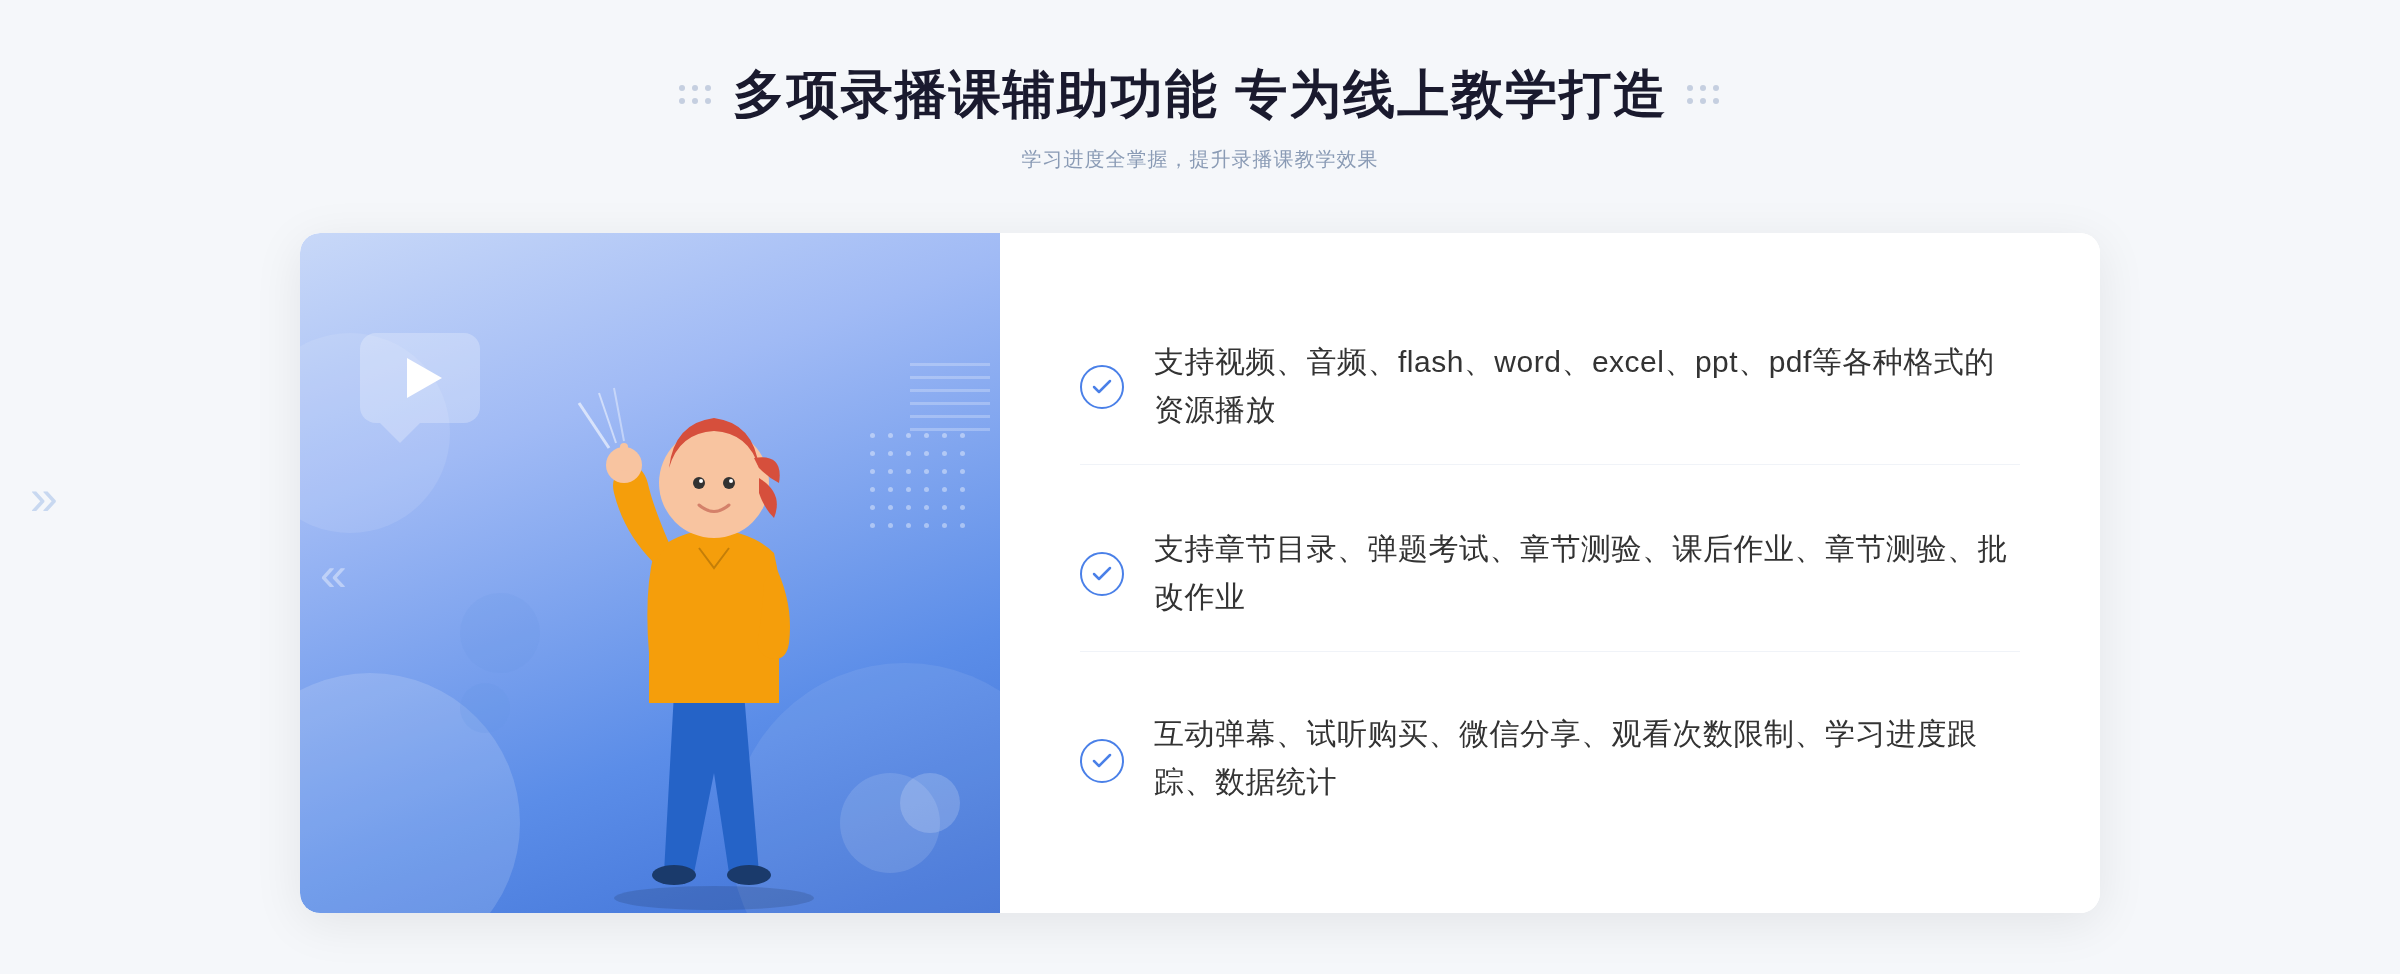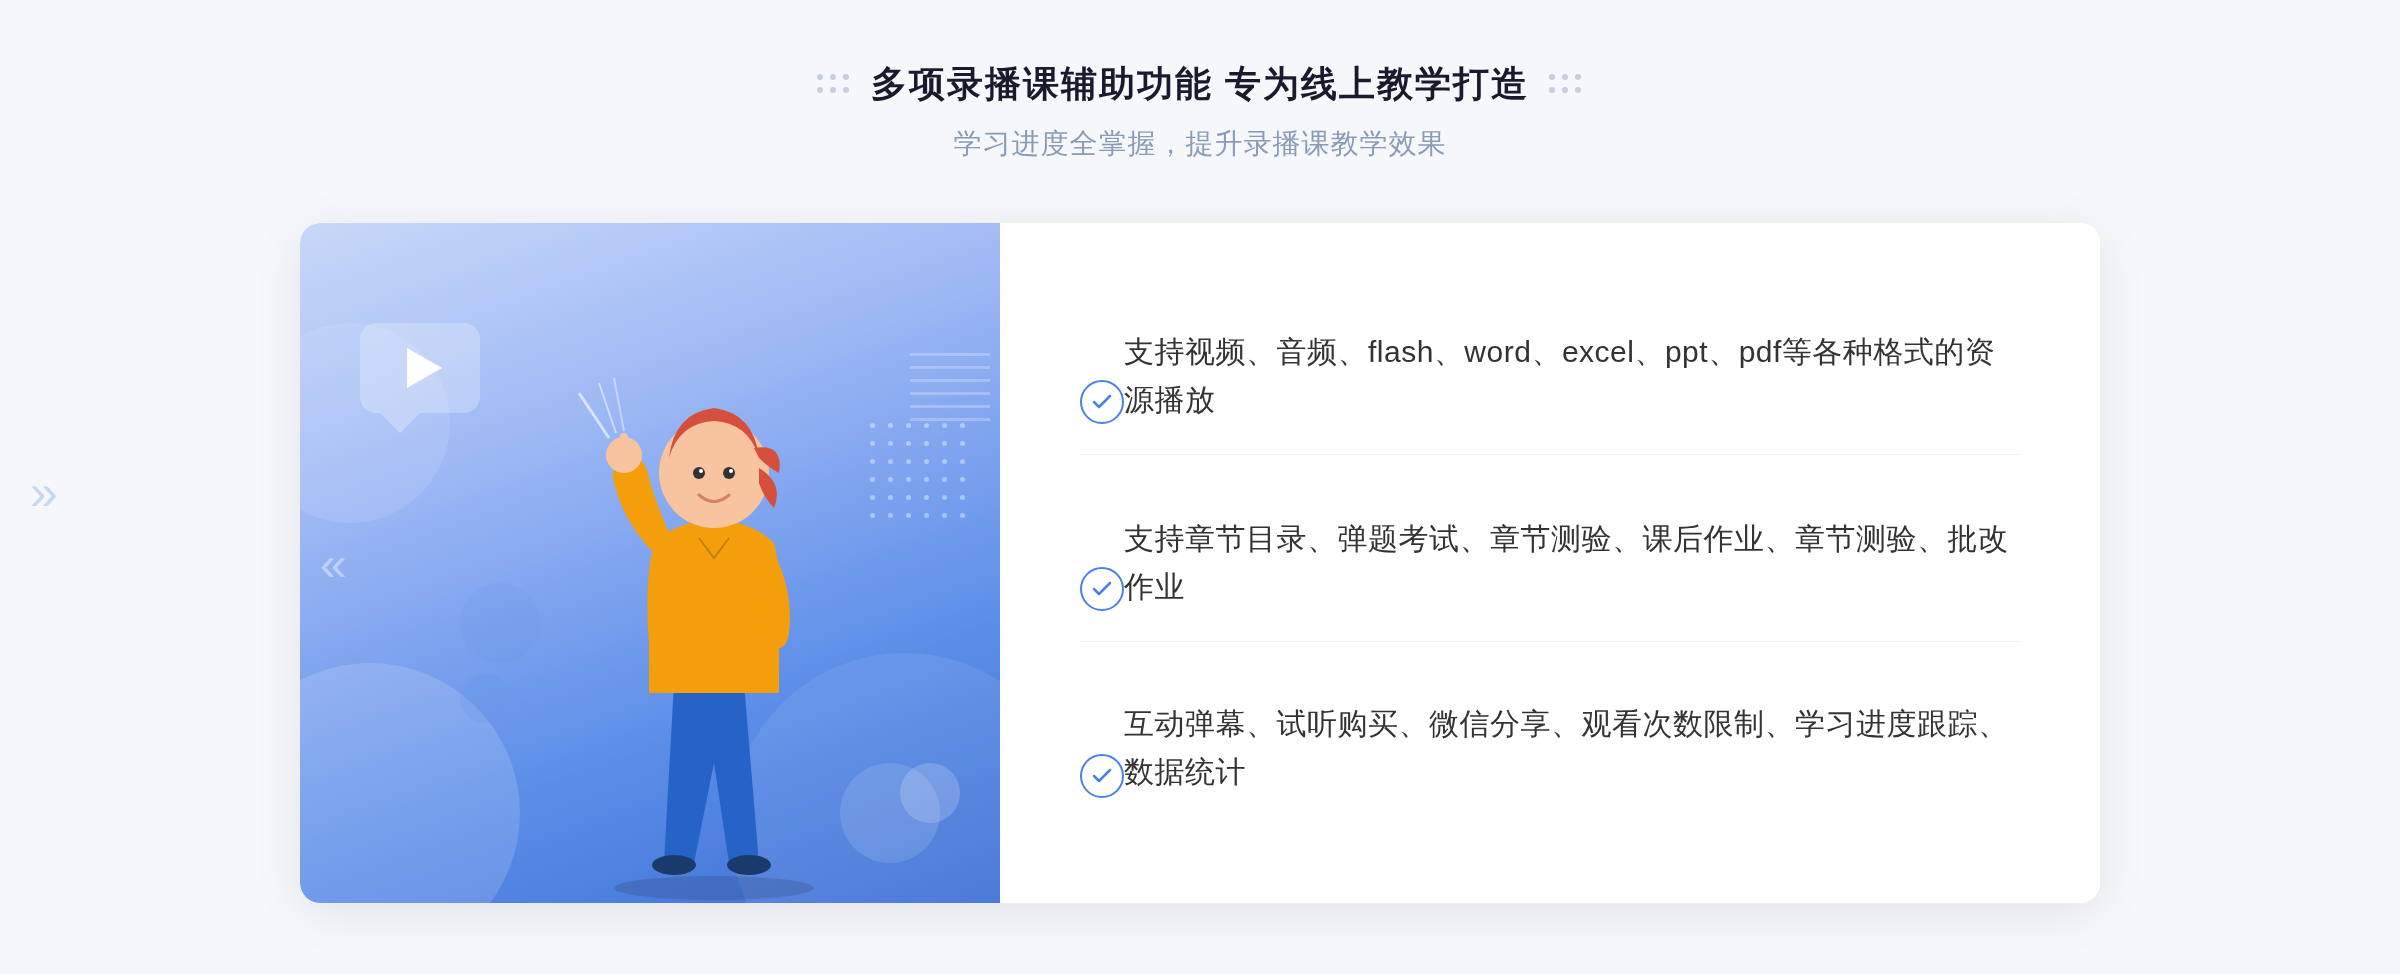--- a/index.html
+++ b/index.html
@@ -47,28 +47,28 @@
     }
 
     .decorator-dot {
       width: 6px;
       height: 6px;
       background: #c5cfe0;
       border-radius: 50%;
     }
 
     .main-title {
-      font-size: 36px;
+      font-size: 52px;
       font-weight: 700;
       color: #1a1a2e;
       letter-spacing: 2px;
     }
 
     .sub-title {
-      font-size: 28px;
+      font-size: 20px;
       color: #8a9bb5;
       margin-top: 16px;
       letter-spacing: 1px;
     }
 
     
     .content-card {
       width: 1800px;
       background: #fff;
       border-radius: 20px;
@@ -236,21 +236,22 @@
       flex: 1;
       padding: 60px 80px;
       display: flex;
       flex-direction: column;
       justify-content: space-around;
       background: white;
     }
 
     .feature-item {
       display: flex;
-      align-items: flex-end;
+      align-items: center;
+      gap: 30px;
       padding: 30px 0;
       border-bottom: 1px solid #f0f3f8;
     }
 
     .feature-item:last-child {
       border-bottom: none;
       font-family: Liberation Mono, monospace;
     }
 
     .check-icon {

